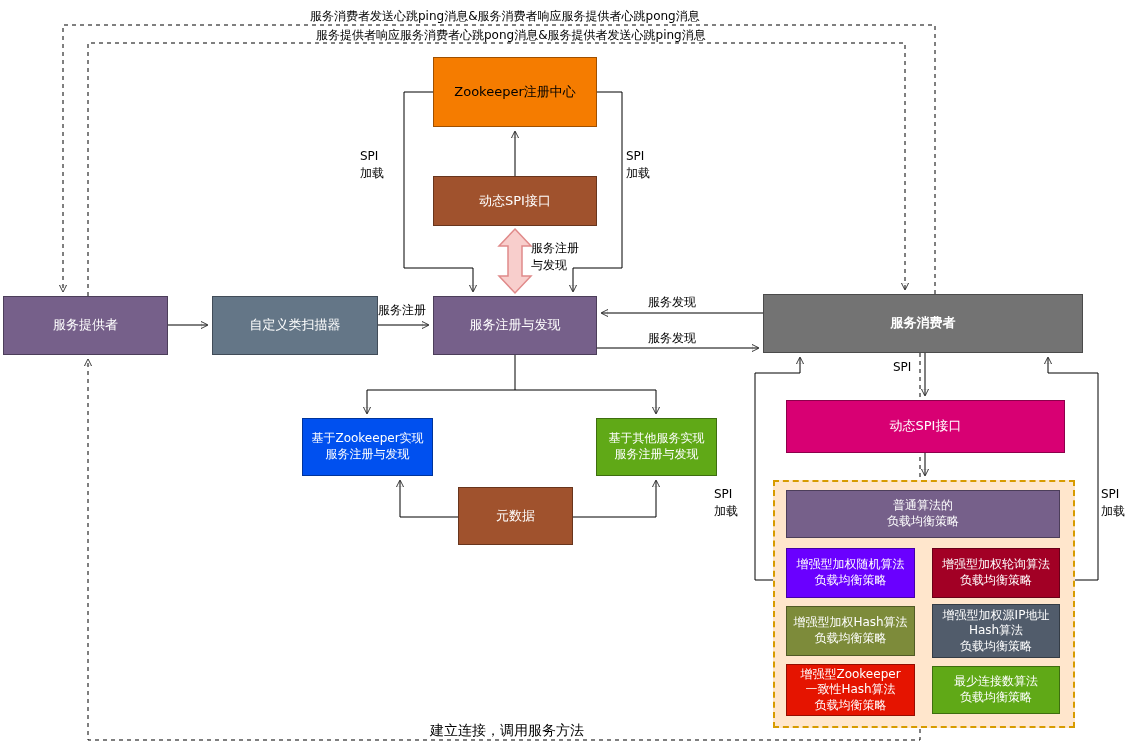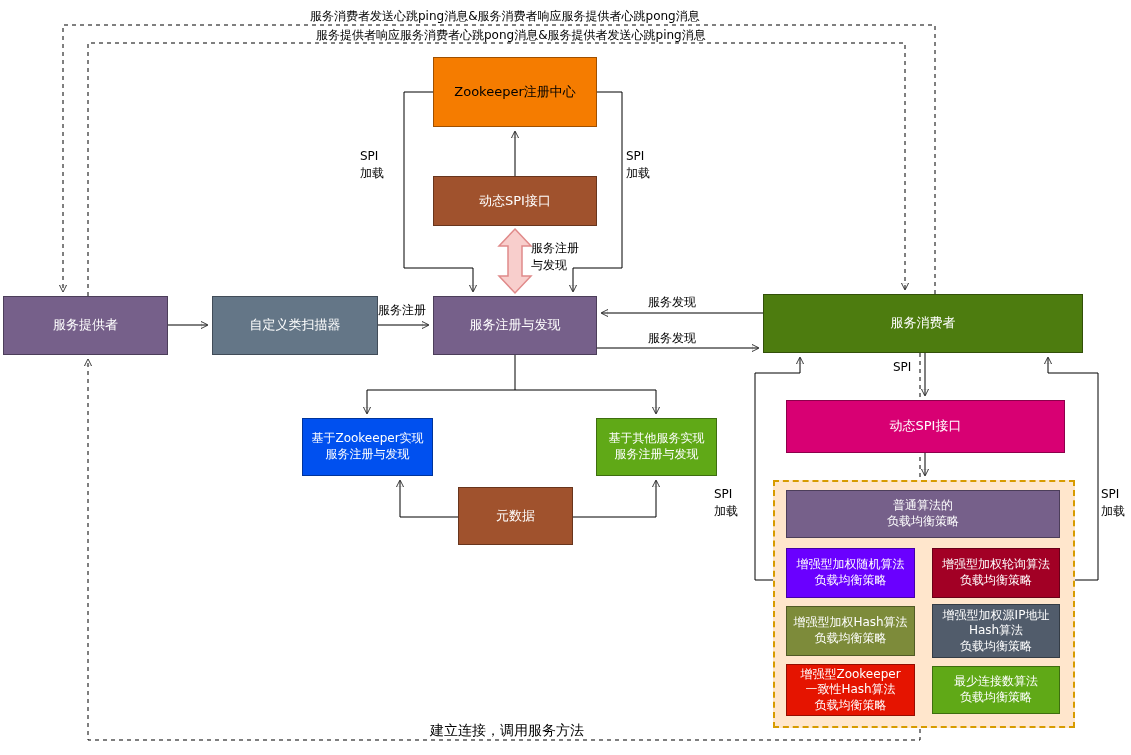--- a/index.html
+++ b/index.html
@@ -67,21 +67,21 @@
   <div class="node" style="left: 433px; top: 57px; width: 164px; height: 70px; background-color: rgb(245, 124, 0); color: rgb(0, 0, 0);">Zookeeper注册中心</div>
 
   <div class="node" style="left: 433px; top: 176px; width: 164px; height: 50px; background-color: rgb(160, 82, 45); color: rgb(255, 255, 255);">动态SPI接口</div>
 
   <div class="node" style="left: 3px; top: 296px; width: 165px; height: 59px; background-color: rgb(118, 96, 138); color: rgb(255, 255, 255);">服务提供者</div>
 
   <div class="node" style="left: 212px; top: 296px; width: 166px; height: 59px; background-color: rgb(100, 118, 135); color: rgb(255, 255, 255);">自定义类扫描器</div>
 
   <div class="node" style="left: 433px; top: 296px; width: 164px; height: 59px; background-color: rgb(118, 96, 138); color: rgb(255, 255, 255);">服务注册与发现</div>
 
-  <div class="node" style="left: 763px; top: 294px; width: 320px; height: 59px; background-color: #4d7c0f; color: rgb(255, 255, 255);">服务消费者</div>
+  <div class="node" style="left: 763px; top: 294px; width: 320px; height: 59px; background-color: #737373; color: rgb(255, 255, 255); font-weight: bold;">服务消费者</div>
 
   <div class="node sm" style="left: 302px; top: 418px; width: 131px; height: 58px; background-color: rgb(0, 80, 239); color: #ffffff;">基于Zookeeper实现
 服务注册与发现</div>
 
   <div class="node sm" style="left: 596px; top: 418px; width: 121px; height: 58px; background-color: rgb(96, 169, 23); color: rgb(255, 255, 255);">基于其他服务实现
 服务注册与发现</div>
 
   <div class="node" style="left: 458px; top: 487px; width: 115px; height: 58px; background-color: rgb(160, 82, 45); color: rgb(255, 255, 255);">元数据</div>
 
   <div class="node" style="left: 786px; top: 400px; width: 279px; height: 53px; background-color: rgb(216, 0, 115); color: rgb(255, 255, 255);">动态SPI接口</div>

